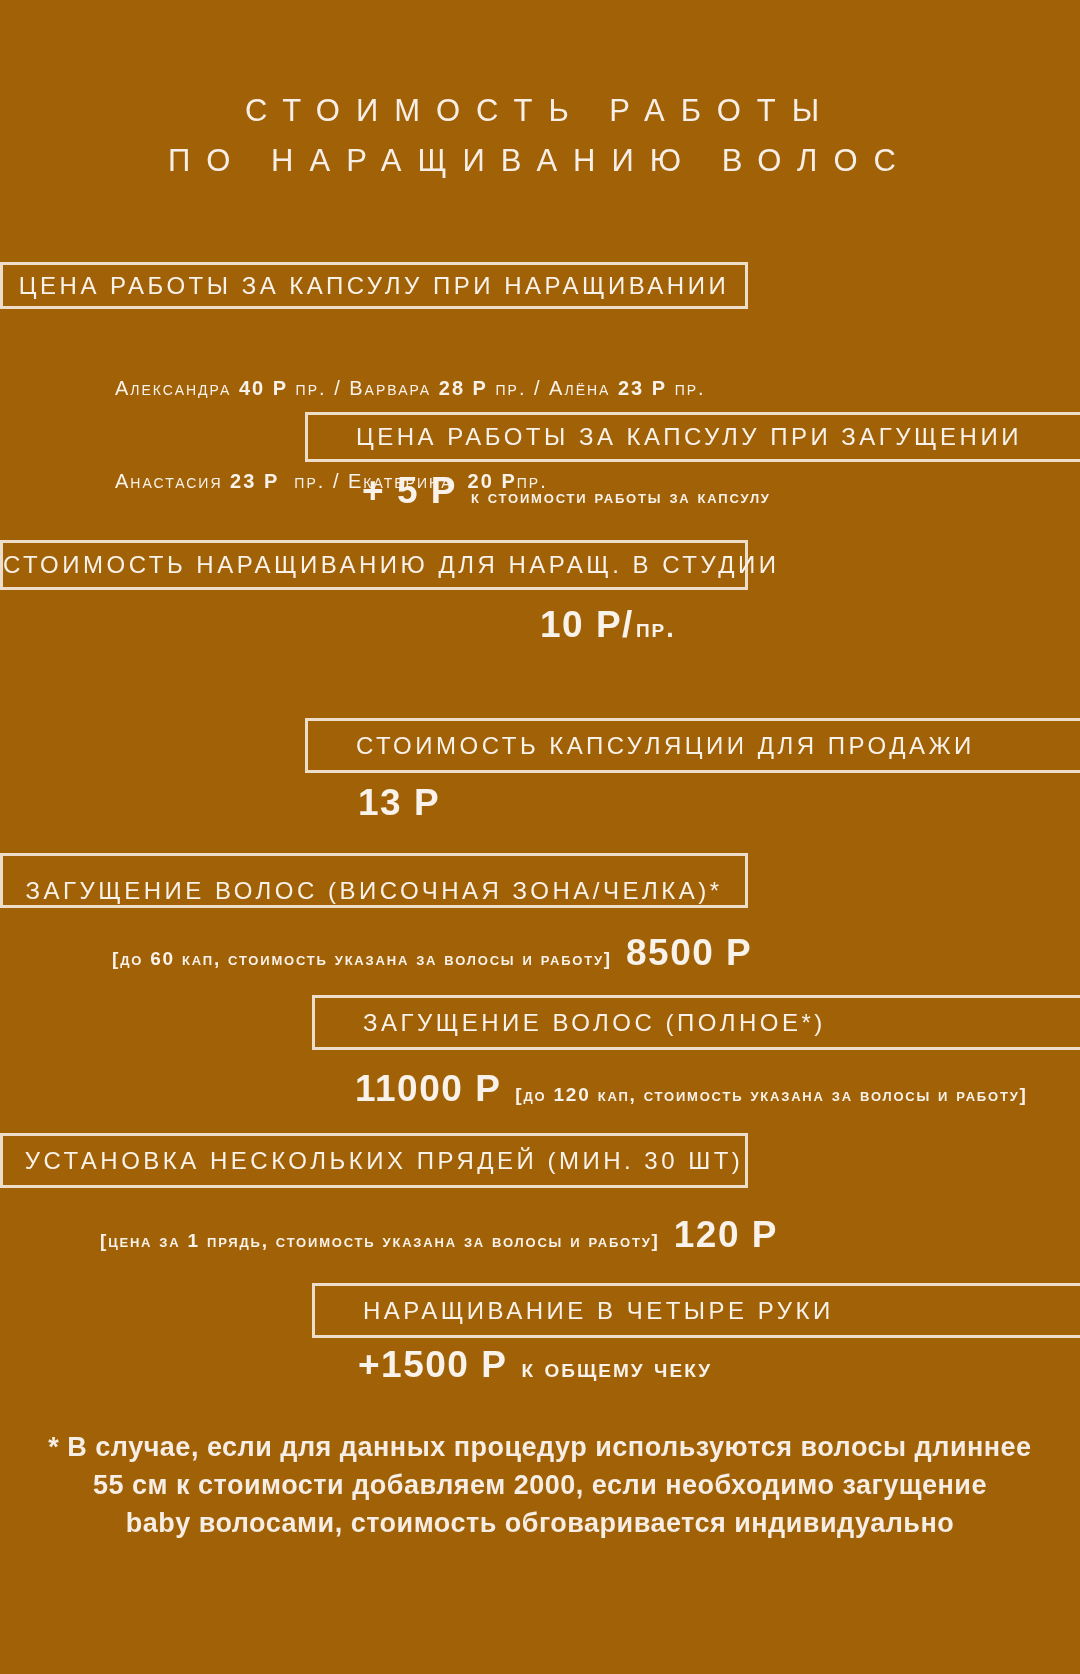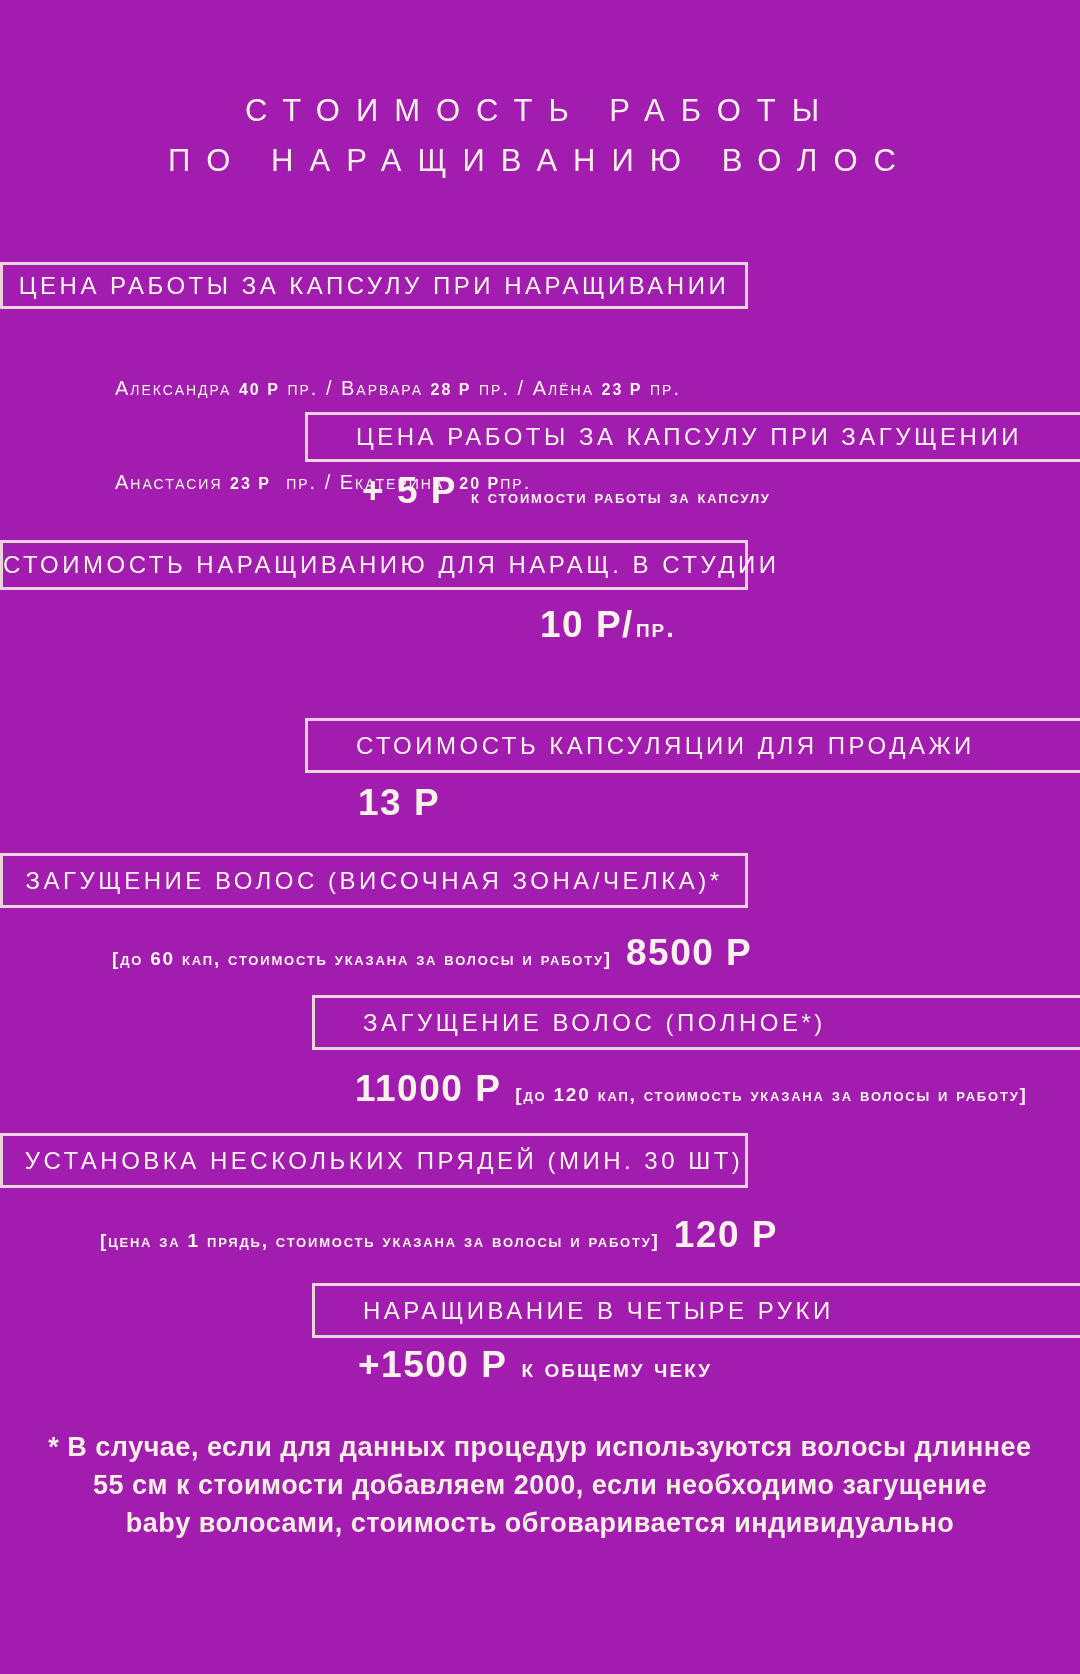--- a/index.html
+++ b/index.html
@@ -1,20 +1,20 @@
 <!DOCTYPE html>
 <html lang="ru"><head>
 <meta charset="utf-8">
 <style>
   html, body { margin: 0; padding: 0; }
   .poster {
     position: relative;
     width: 1080px;
     height: 1674px;
-    background: #a21caf;
+    background: #a16207;
     font-family: "Liberation Sans", sans-serif;
     color: #f9f2ea;
     overflow: hidden;
   }
 
   
   .title {
     position: absolute;
     left: 0; right: 0;
     top: 86px;
@@ -43,37 +43,37 @@
   }
   .box-left  { left: 0; width: 748px; }
   .box-left .box-label { text-align: center; }
   .box-right { left: 305px; right: -6px; padding-left: 48px; }
   .box-right-closed { left: 312px; width: 778px; padding-left: 48px; }
 
   .b1 { top: 262px; height: 47px; }
   .b2 { top: 412px; height: 50px; }
   .b3 { top: 540px; height: 50px; }
   .b4 { top: 718px; height: 55px; }
-  .b5 { top: 853px; height: 55px; }
+  .b5 { top: 853px; height: 55px; align-items: flex-end; }
   .b6 { top: 995px; height: 55px; }
   .b7 { top: 1133px; height: 55px; padding-left: 20px; }
   .b8 { top: 1283px; height: 55px; }
 
   
   .names {
     position: absolute;
     left: 115px;
     top: 311px;
     font-size: 20px;
     line-height: 31px;
     letter-spacing: 2px;
     font-variant: small-caps;
     white-space: pre-wrap;
   }
-  .names b { font-weight: 700; font-size: 16px; }
+  .names b { font-weight: 700; font-size: 20px; }
 
   
   .price-line {
     position: absolute;
     display: flex;
     align-items: baseline;
     gap: 14px;
     white-space: nowrap;
   }
   .price-big {

